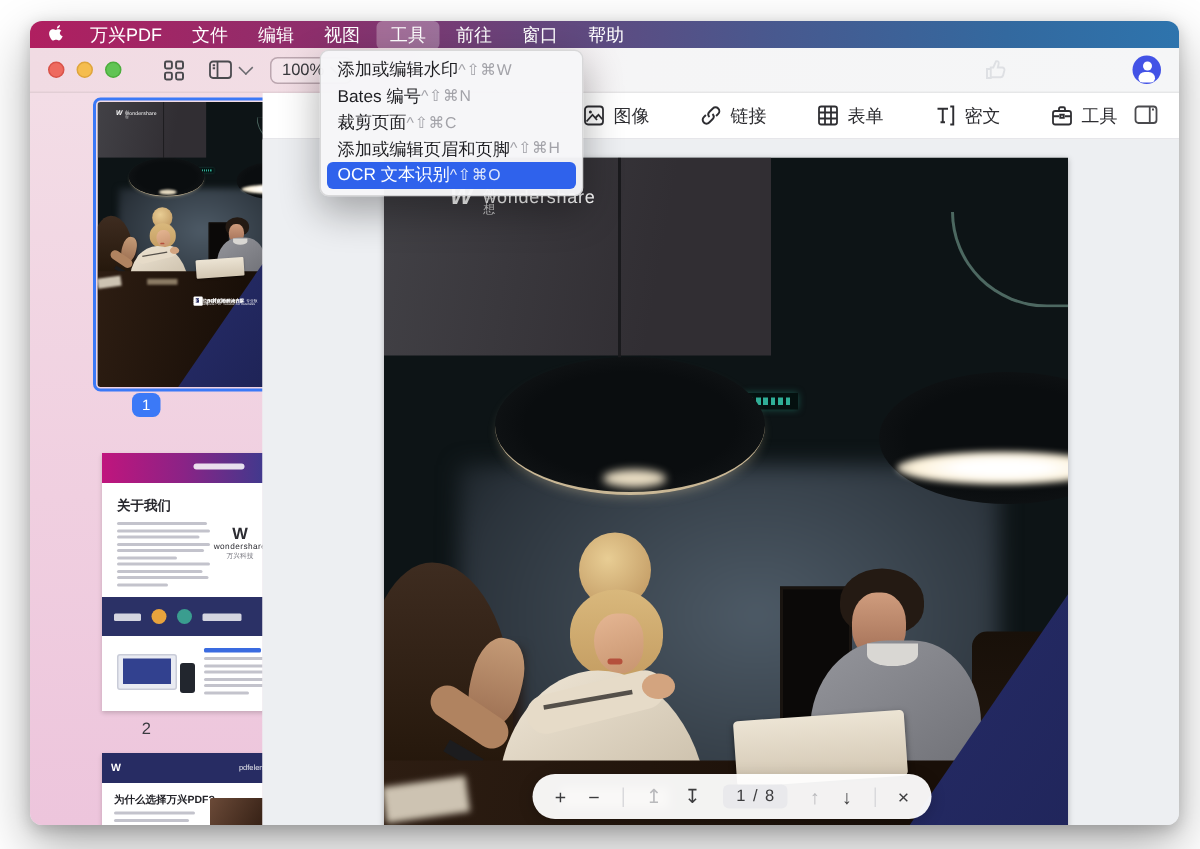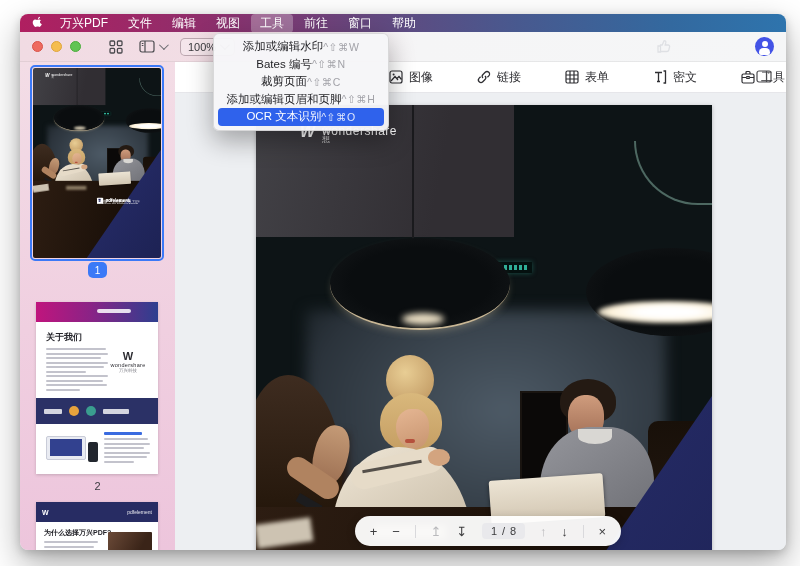--- a/index.html
+++ b/index.html
@@ -32,29 +32,29 @@
   .chev { width:7px; height:7px; border-right:1.5px solid #6b6b70; border-bottom:1.5px solid #6b6b70;
           transform:rotate(45deg) translateY(-2px); margin-left:4px; }
   .zoombox { display:flex; align-items:center; border:1px solid rgba(100,70,85,.4); border-radius:5px;
              padding:2px 7px; font-size:11px; color:#3a3a3e; margin-left:14px; background:rgba(255,255,255,.25);}
   .avatar { width:19px; height:19px; border-radius:50%; background:#4353e6; position:relative; flex:0 0 auto;}
   .avatar .hd { position:absolute; left:6.5px; top:4px; width:6px; height:6px; border-radius:50%; background:#fff;}
   .avatar .bd { position:absolute; left:4px; top:10.5px; width:11px; height:7px; border-radius:6px 6px 4px 4px; background:#fff;}
 
   
   .toolbar { position:absolute; left:155px; top:48px; width:611px; height:31px; background:#fff;
-             border-bottom:1px solid #e6e6ea; display:flex; align-items:center; gap:44px;
+             border-bottom:1px solid #e6e6ea; display:flex; align-items:center; gap:34px;
              padding-left:214px; font-size:12px; color:#2e2e32; }
   .titem { display:flex; align-items:center; gap:6px; white-space:nowrap; }
   .panel-right { position:absolute; right:14px; top:8px; }
 
   
   .sidebar { position:absolute; left:0; top:48px; width:155px; height:488px;
              background:linear-gradient(180deg,#f3dde6,#f0cfe0 55%,#edc5dc); overflow:hidden; }
-  .thumb { position:absolute; background:#fff; }
+  .thumb { position:absolute; background:#fff;margin-left:32px; }
   .thumb1 { left:13px; top:6px; width:128px; height:190px; outline:2px solid #3b79f7; outline-offset:1px;
             border-radius:2px; overflow:hidden; }
   .badge1 { position:absolute; left:68px; top:200px; width:19px; height:16px; background:#3b79f7; color:#fff;
             border-radius:5px; font-size:10px; display:flex; align-items:center; justify-content:center; }
   .thumb2 { left:16px; top:240px; width:122px; height:172px; box-shadow:0 1px 3px rgba(0,0,0,.18); overflow:hidden;}
   .lbl2 { position:absolute; left:0; top:418px; width:155px; text-align:center; font-size:11px; color:#3a3a40; }
   .thumb3 { left:16px; top:440px; width:122px; height:60px; box-shadow:0 1px 3px rgba(0,0,0,.18); overflow:hidden;}
 
   
   .main { position:absolute; left:155px; top:79px; width:611px; height:457px; background:#edeff2; overflow:hidden; }
@@ -174,21 +174,21 @@
   .t3band .pdfe { font-size:5px; opacity:.9; }
   .t3h { font-size:7px; font-weight:bold; color:#232329; margin:6px 0 3px 8px; }
   .t3img { position:absolute; right:6px; top:30px; width:44px; height:28px; border-radius:1px;
            background:linear-gradient(120deg,#6b4a38,#3a2418 70%); }
   .t3lines { margin:0 56px 0 8px; }
 
   
   .ddmenu { position:absolute; left:193px; top:19px; width:176px; background:rgba(246,246,248,.97);
             border:1px solid rgba(0,0,0,.12); border-radius:6px; padding:4px;
             box-shadow:0 10px 26px rgba(0,0,0,.32); z-index:60; font-size:11.5px; color:#1e1e22; }
-  .dditem { display:flex; justify-content:center; align-items:center; height:17.5px;
+  .dditem { display:flex; justify-content:flex-start; align-items:center; height:17.5px;
             padding:0 7px; border-radius:4px; white-space:nowrap; }
   .dditem .sc { color:#a2a2a8; font-size:10.5px; letter-spacing:.5px; }
   .dditem.sel { background:#2f62ec; color:#fff; }
   .dditem.sel .sc { color:rgba(255,255,255,.85); }
 
   
   .pager { position:absolute; left:335px; top:502px; width:266px; height:30px; background:rgba(255,255,255,.95);
            border-radius:15px; box-shadow:0 2px 10px rgba(0,0,0,.2); z-index:30;
            display:flex; align-items:center; justify-content:space-evenly; font-size:13px; color:#3c3c3e; }
   .pager .dis { color:#b9b9bc; }

